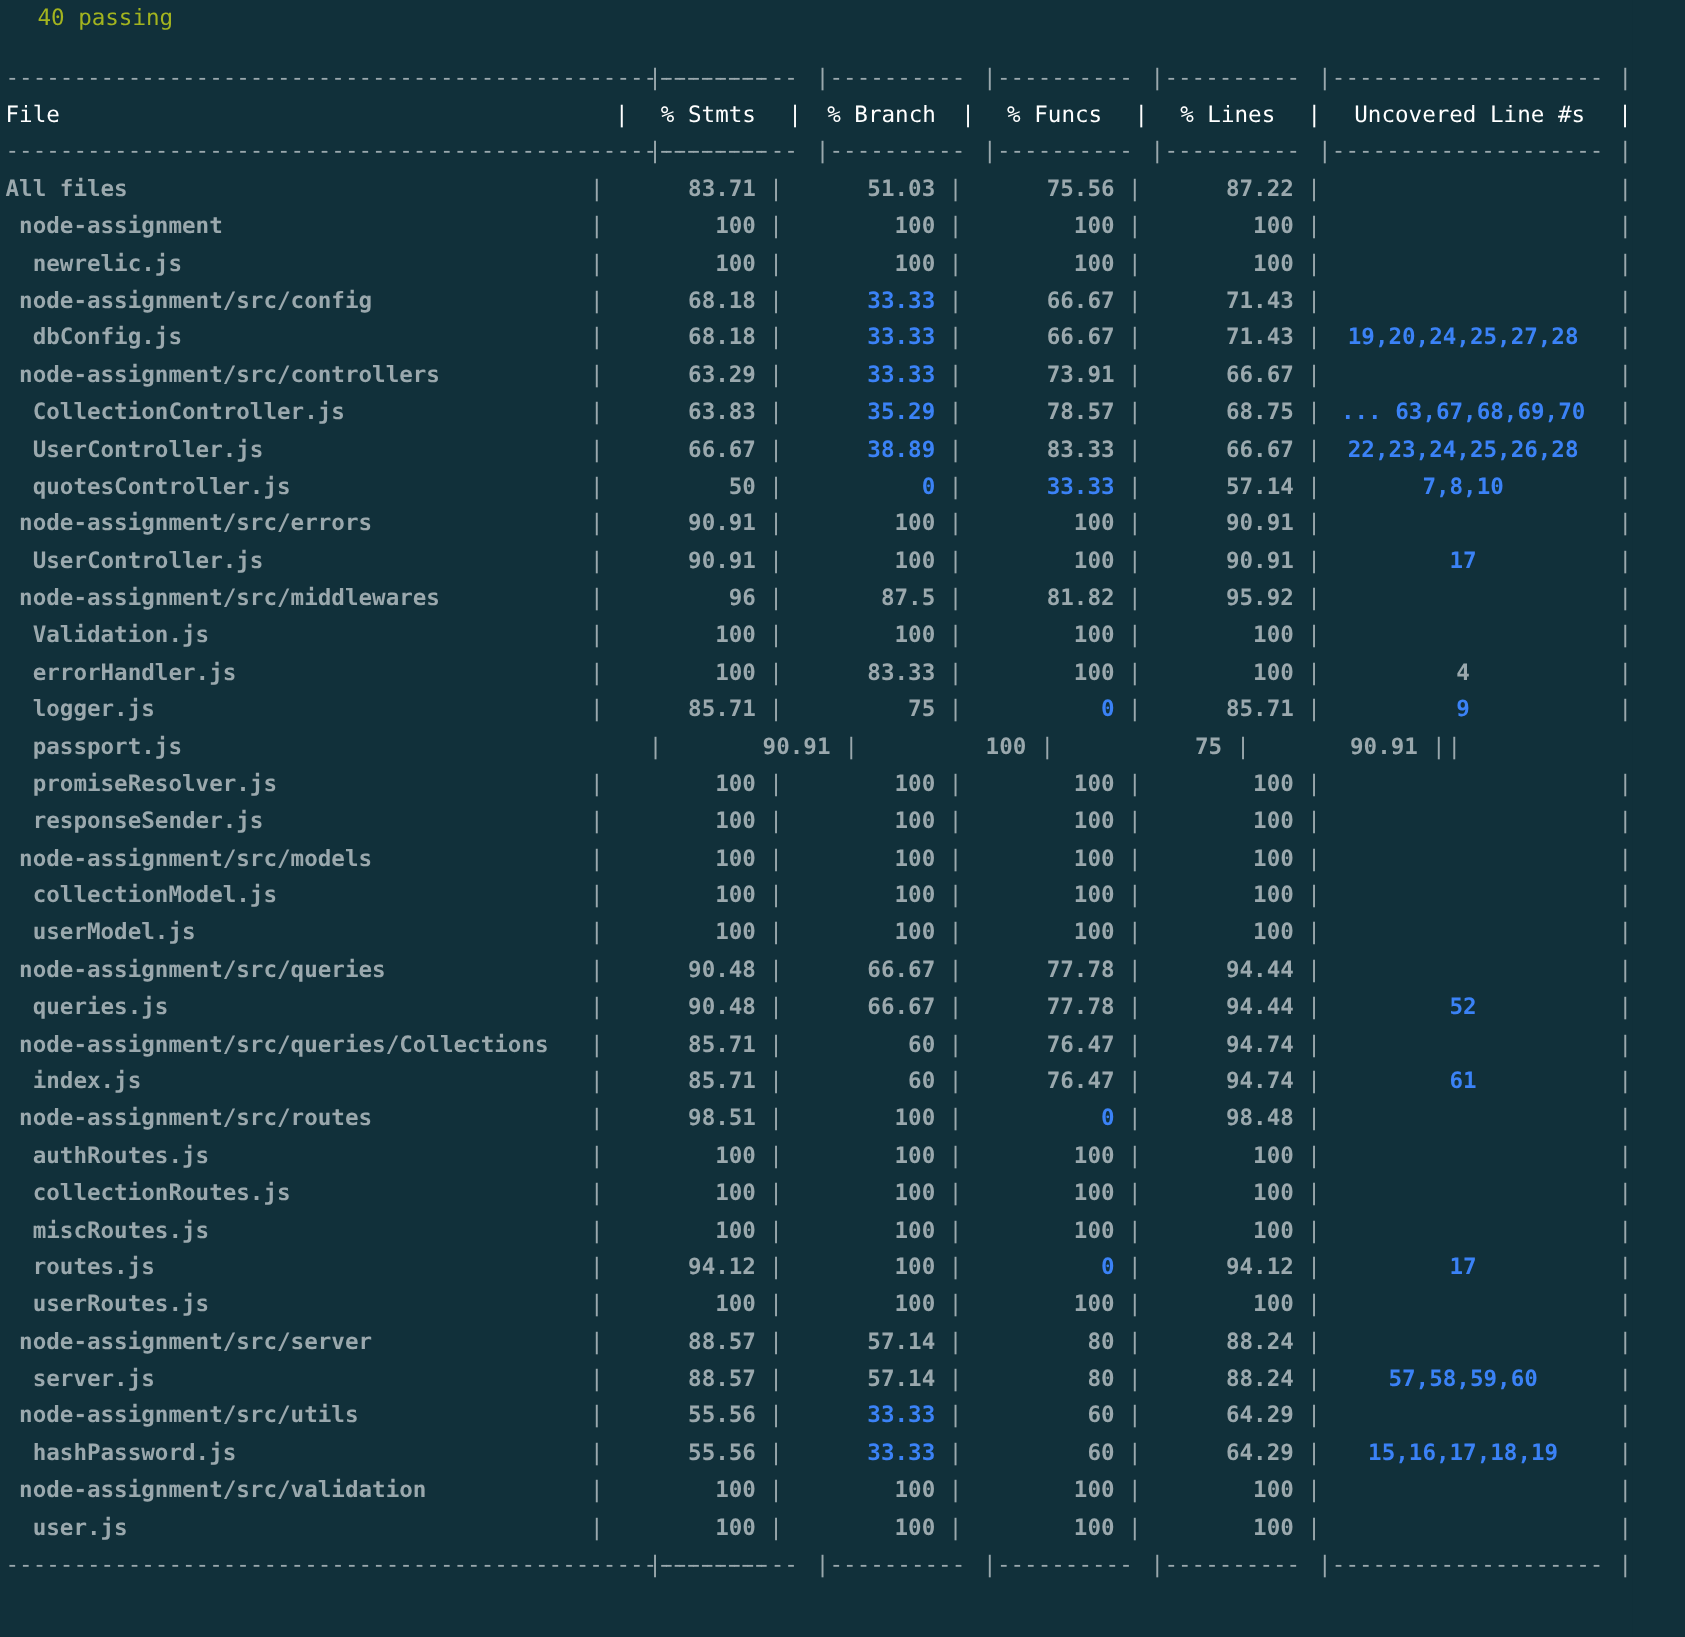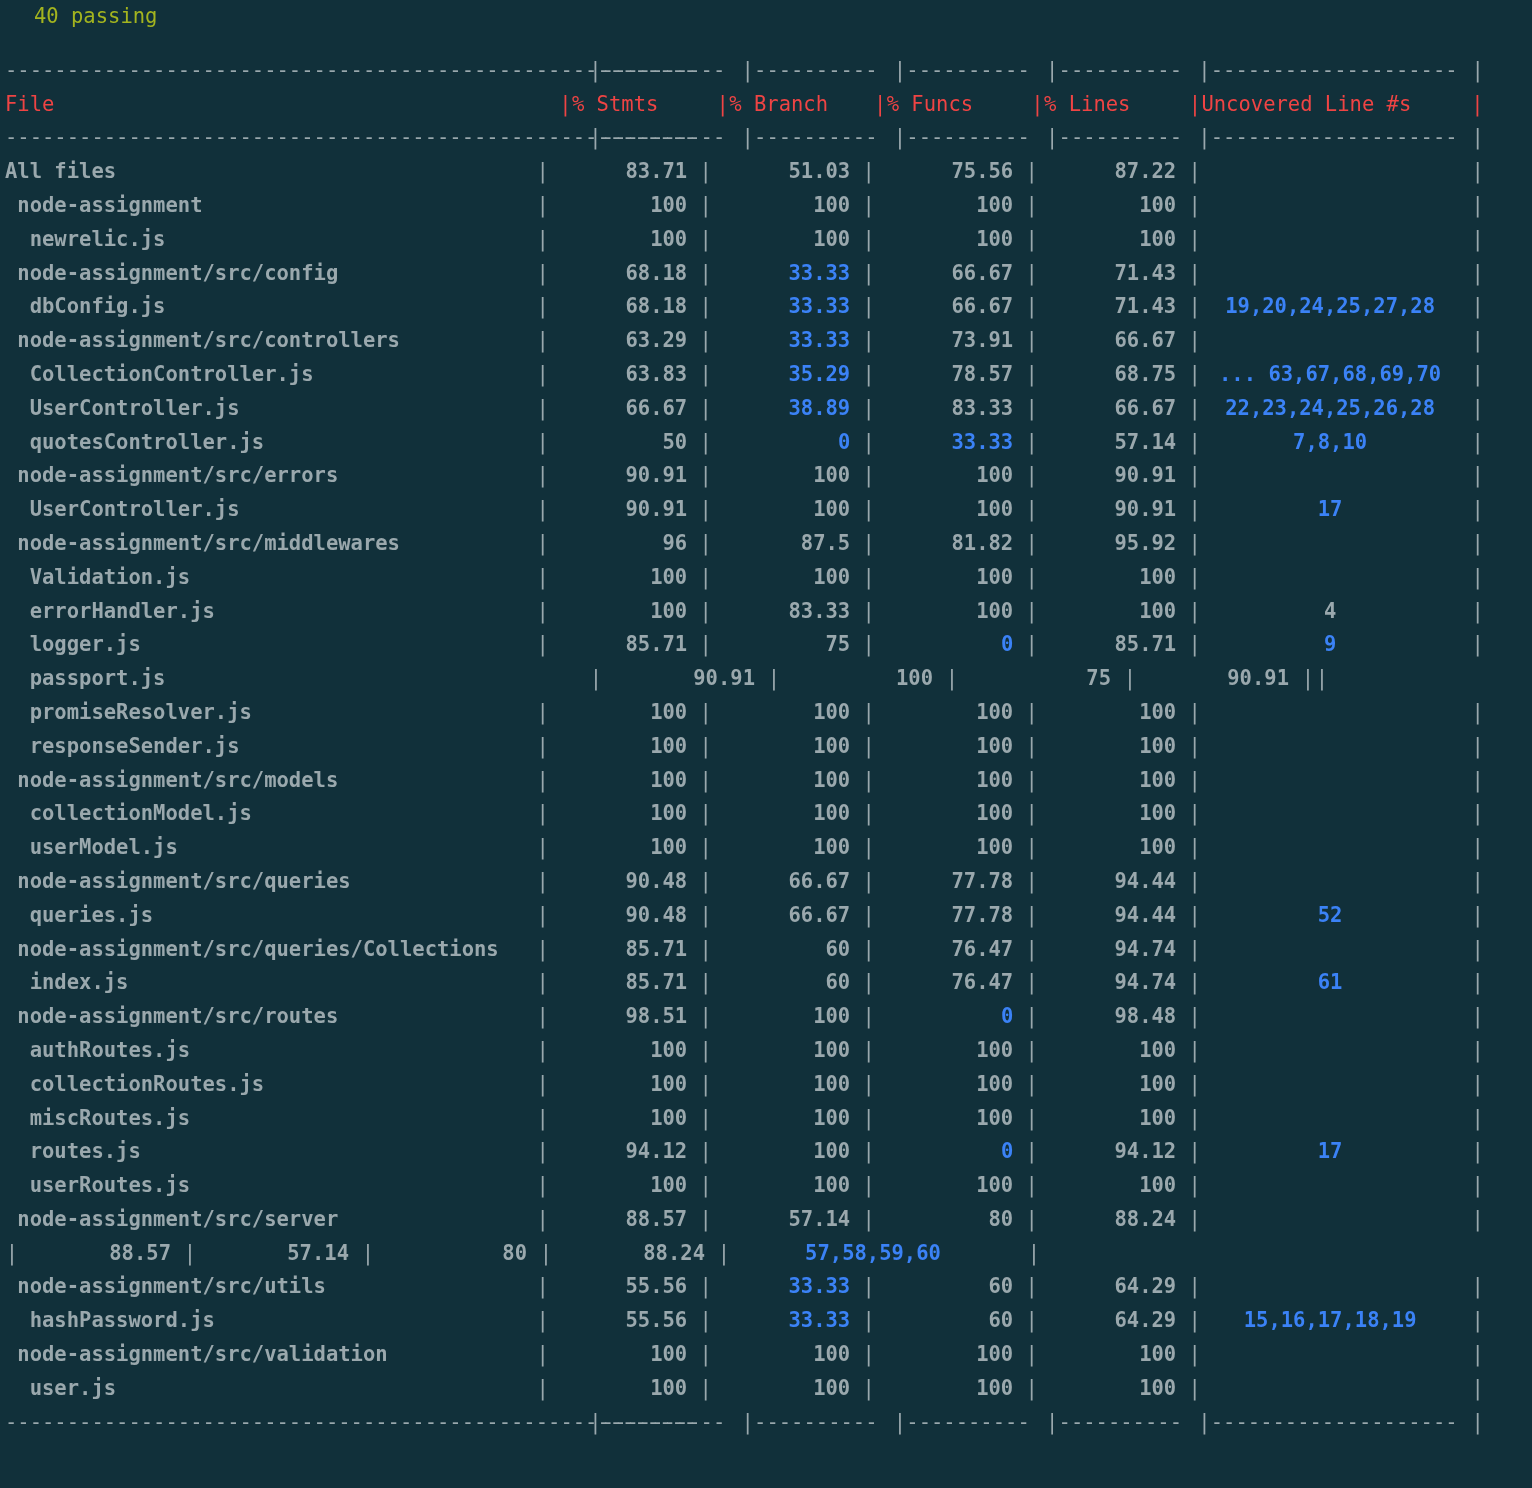--- a/index.html
+++ b/index.html
@@ -49,22 +49,22 @@
     white-space: pre;
     font-family: "DejaVu Sans Mono", "Liberation Mono", monospace;
     font-size: 20.5px;
     line-height: 33.8px;
   }
   .c-file  { width: 584px; text-align: left;  color: #9aa8ad; }
   .c-num   { width: 152px; text-align: right; color: #9aa8ad; padding-right: 12px; }
   .c-unc   { width: 284px; text-align: center; color: #9aa8ad; padding-right: 12px; }
   .bar     { width: 14px; text-align: center; color: #9aa8ad; }
   .bold    { font-weight: bold; }
-  .hdr .cell { color: #ef4444; font-weight: normal; }
-  .hdr .c-num, .hdr .c-unc { text-align: left; padding-right: 0; }
+  .hdr .cell { color: #ffffff; font-weight: normal; }
+  .hdr .c-num, .hdr .c-unc { text-align: center; padding-right: 0; }
   .low     { color: #3b82f6; font-weight: bold; }
   .ok      { color: #9aa8ad; }
 </style>
 </head>
 <body>
 
 <div id="terminal">
 
   <div class="summary-line">40 passing</div>
 
@@ -559,20 +559,21 @@
           <span class="cell c-num bold ok">57.14</span>
           <span class="cell bar">|</span>
           <span class="cell c-num bold ok">80</span>
           <span class="cell bar">|</span>
           <span class="cell c-num bold ok">88.24</span>
           <span class="cell bar">|</span>
           <span class="cell c-unc bold ok"></span>
           <span class="cell bar">|</span>
         </div>
         <div class="row">
+          <span class="cell c-file bold">  server.js</span>
           <span class="cell bar">|</span>
           <span class="cell c-num bold ok">88.57</span>
           <span class="cell bar">|</span>
           <span class="cell c-num bold ok">57.14</span>
           <span class="cell bar">|</span>
           <span class="cell c-num bold ok">80</span>
           <span class="cell bar">|</span>
           <span class="cell c-num bold ok">88.24</span>
           <span class="cell bar">|</span>
           <span class="cell c-unc bold low">57,58,59,60</span>

